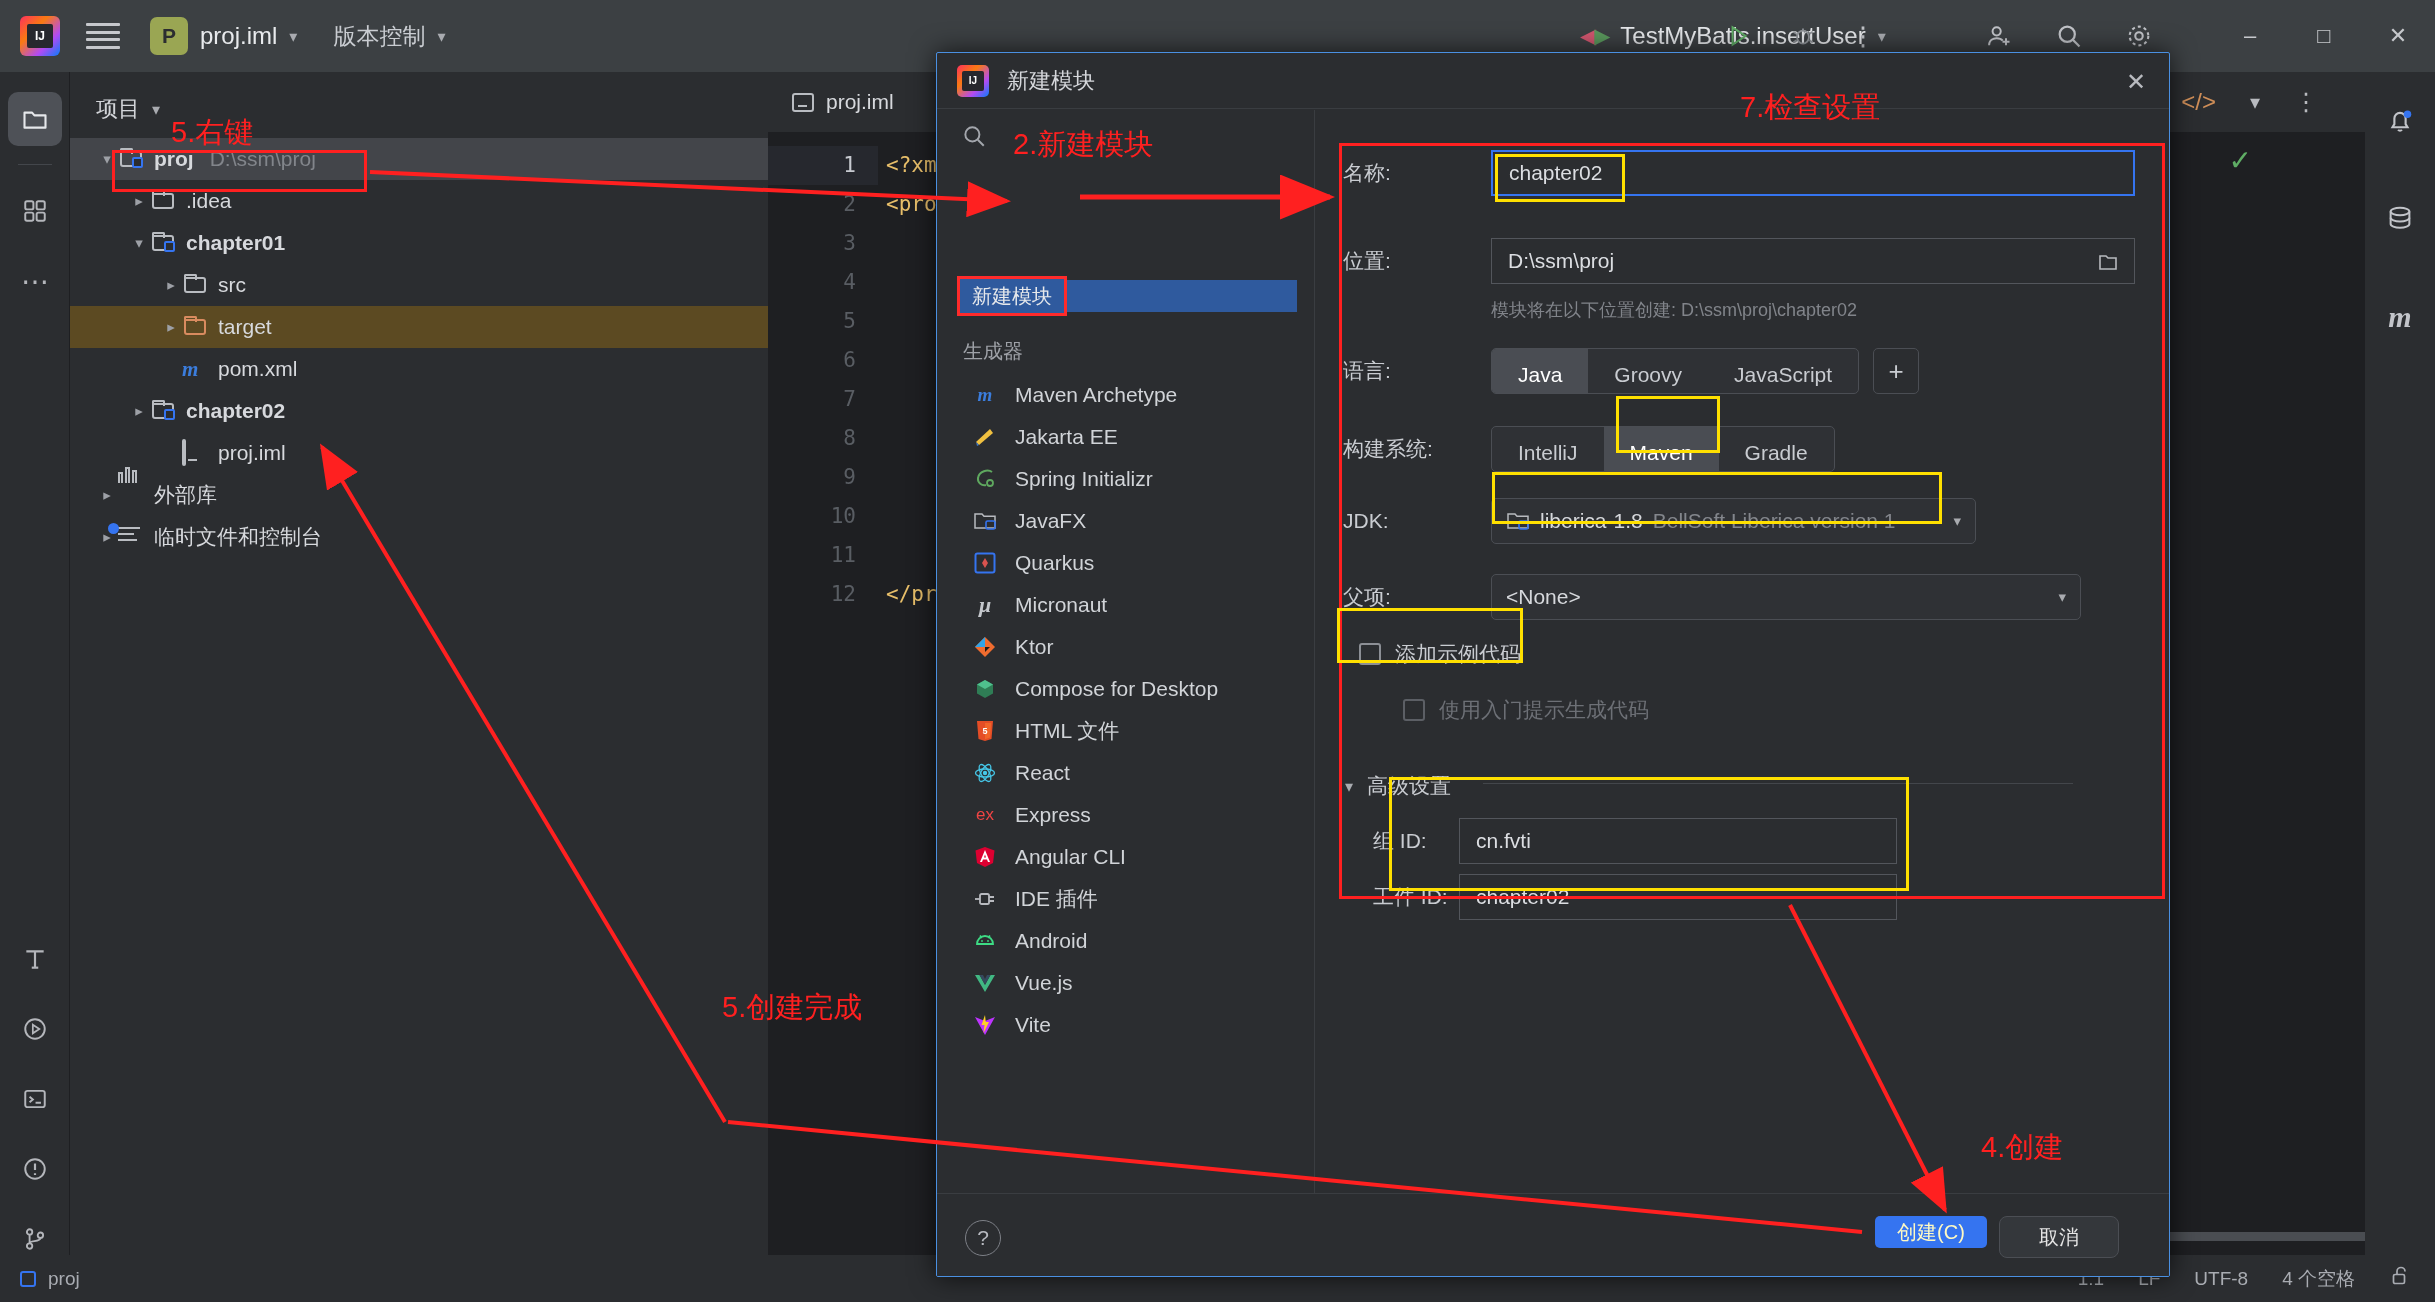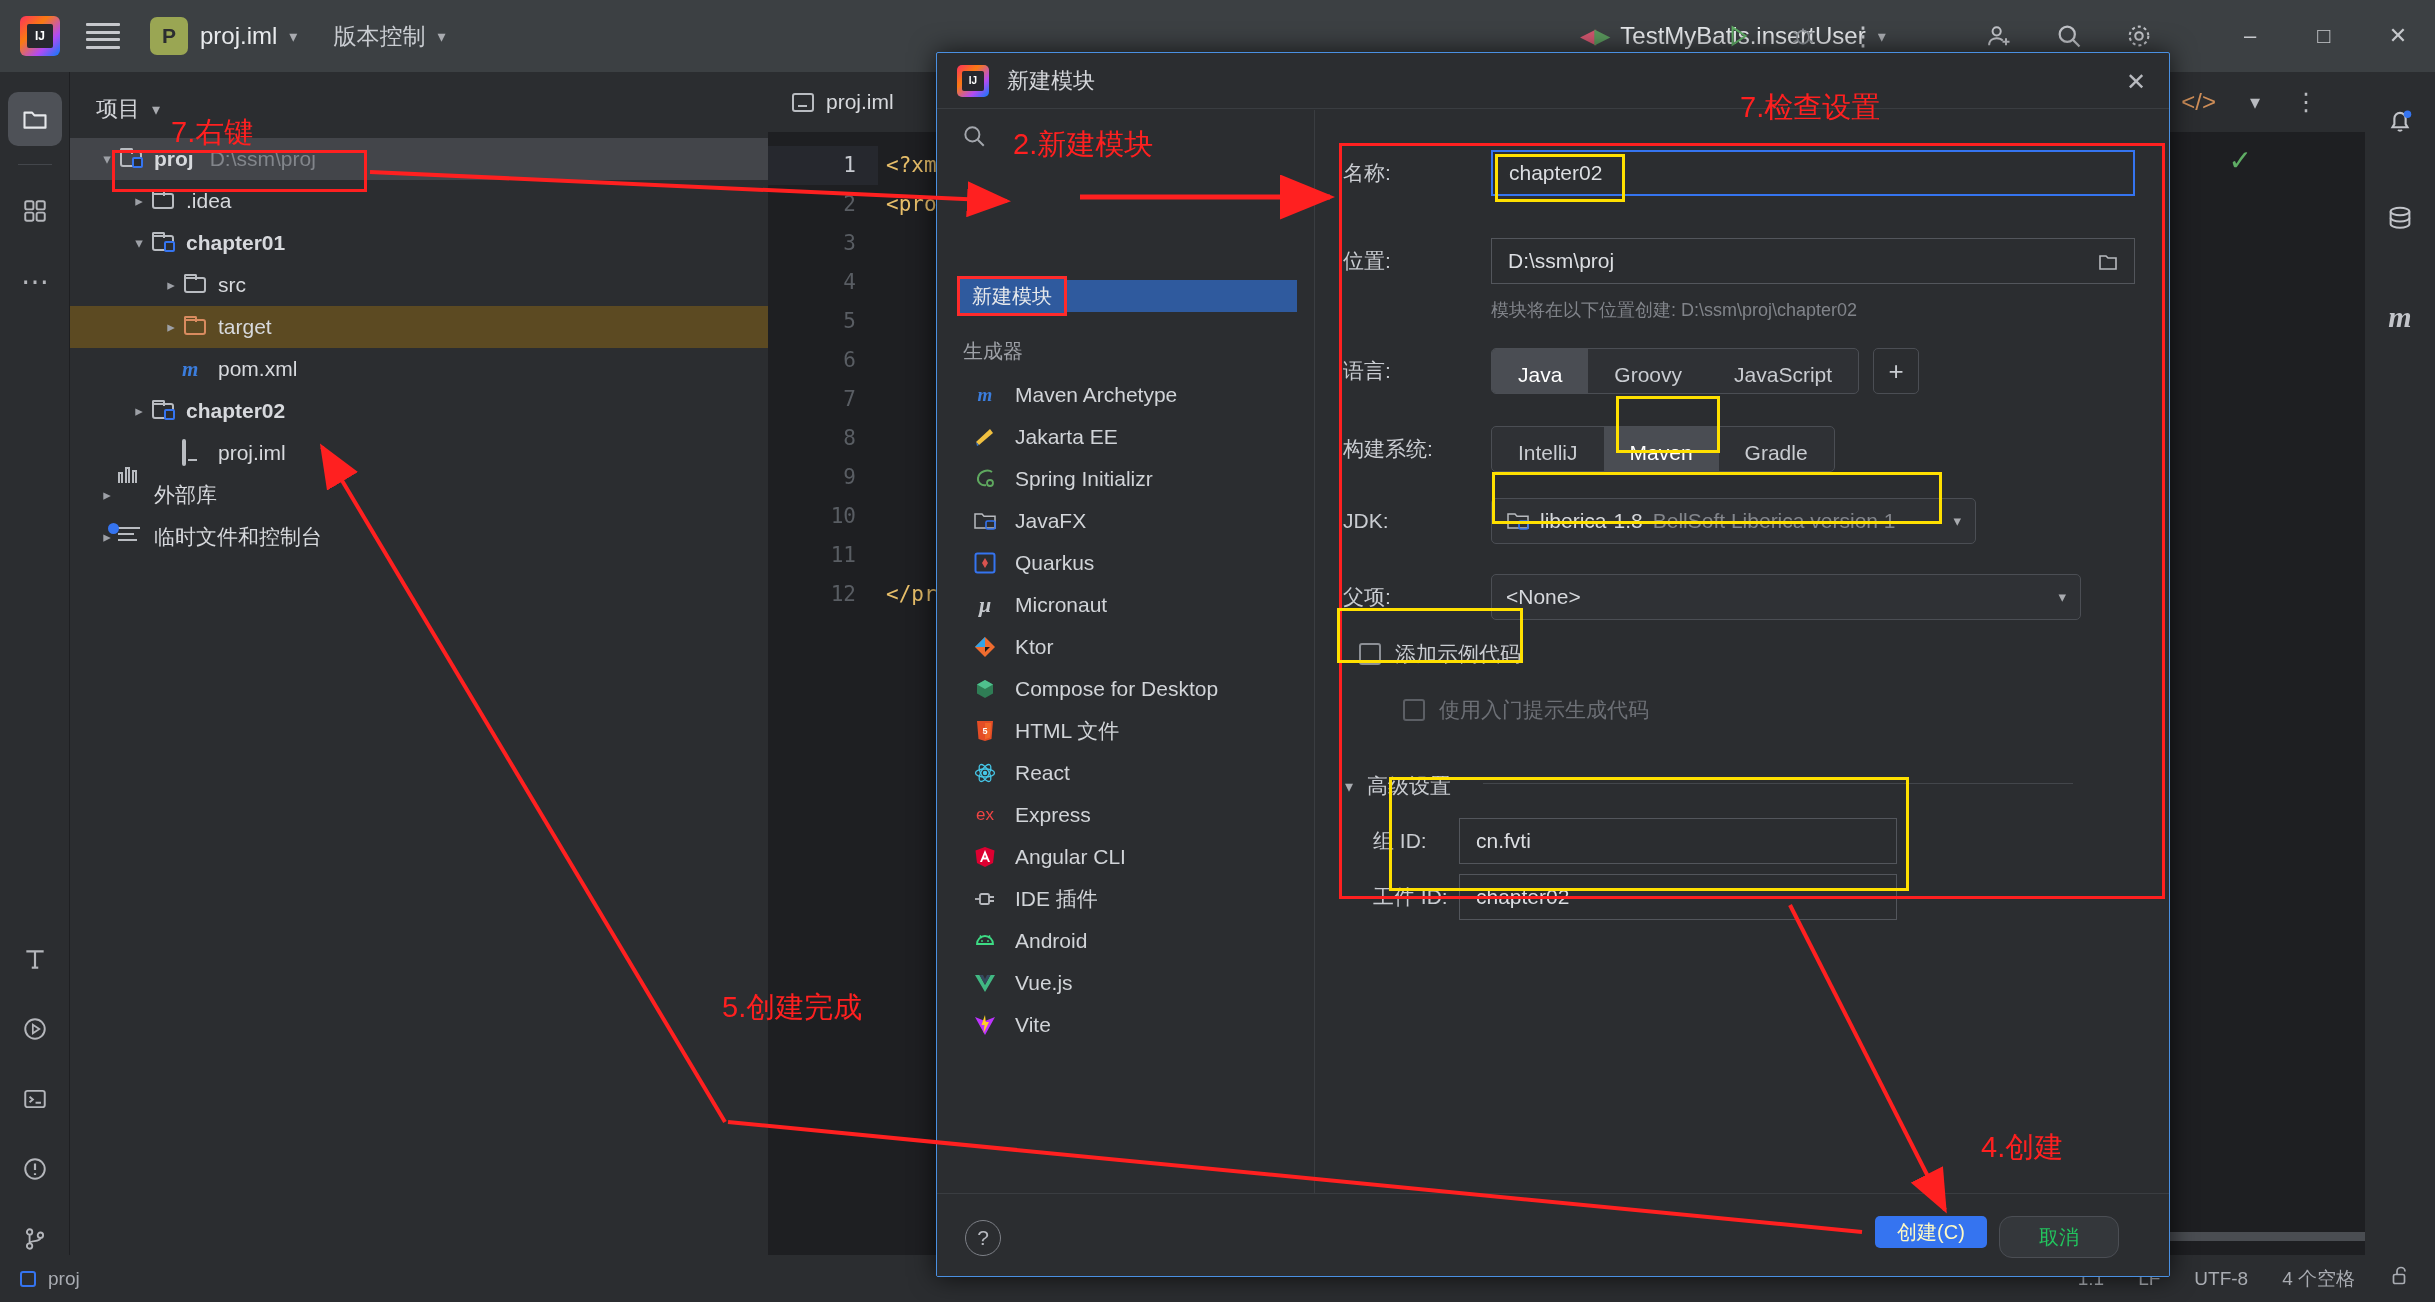--- a/index.html
+++ b/index.html
@@ -173,22 +173,22 @@
 
   .dlg-foot { position:absolute; left:0; bottom:0; width:100%; height:83px;
     border-top:1px solid #3a3d41; background:#2b2d30; }
   .helpbtn { position:absolute; left:28px; top:26px; width:36px; height:36px; border-radius:50%;
     border:1px solid #7d8087; color:#b7bac0; display:flex; align-items:center;
     justify-content:center; font-size:21px; cursor:pointer; }
   .okbtn { position:absolute; right:182px; top:22px; width:112px; height:32px; background:#3574f0;
     color:#fef9c3; font-size:20px; display:flex; align-items:center; justify-content:center;
     border-radius:5px; cursor:pointer; }
   .cancelbtn { position:absolute; right:50px; top:22px; width:120px; height:42px;
-    border:1px solid #4b4e54; background:#34373b; color:#22c55e; font-size:20px;
-    display:flex; align-items:center; justify-content:center; border-radius:13px; cursor:pointer; }
+    border:1px solid #4b4e54; background:#34373b; color:#e5e5e5; font-size:20px;
+    display:flex; align-items:center; justify-content:center; border-radius:8px; cursor:pointer; }
 
   
   .anno { position:absolute; color:#ff2020; font-size:29px; white-space:nowrap; pointer-events:none; }
   .rbox { position:absolute; border:3px solid #ff2020; pointer-events:none; }
   .ybox { position:absolute; border:3px solid #ffe000; pointer-events:none; }
   svg.overlay { position:absolute; left:0; top:0; width:2435px; height:1302px; pointer-events:none; }
 </style>
 </head>
 <body>
 
@@ -761,20 +761,20 @@
     <line x1="1080" y1="197" x2="1330" y2="197" stroke="#ff2020" stroke-width="5" marker-end="url(#ah)"></line>
 
     <line x1="725" y1="1122" x2="322" y2="447" stroke="#ff2020" stroke-width="4" marker-end="url(#ah)"></line>
 
     <line x1="1790" y1="905" x2="1945" y2="1210" stroke="#ff2020" stroke-width="4" marker-end="url(#ah)"></line>
 
     <line x1="1862" y1="1232" x2="728" y2="1122" stroke="#ff2020" stroke-width="4"></line>
   </svg>
 
   <div id="annolayer">
-      <div class="anno" style="left: 171px; top: 113px;">7.右键</div>
+      <div class="anno" style="left: 171px; top: 113px;">5.右键</div>
       <div class="anno" style="left: 1013px; top: 125px;">2.新建模块</div>
       <div class="anno" style="left: 1740px; top: 88px;">7.检查设置</div>
       <div class="anno" style="left: 1981px; top: 1128px;">4.创建</div>
       <div class="anno" style="left: 722px; top: 988px;">5.创建完成</div>
     </div>
 
 </div>
 
 </body></html>

